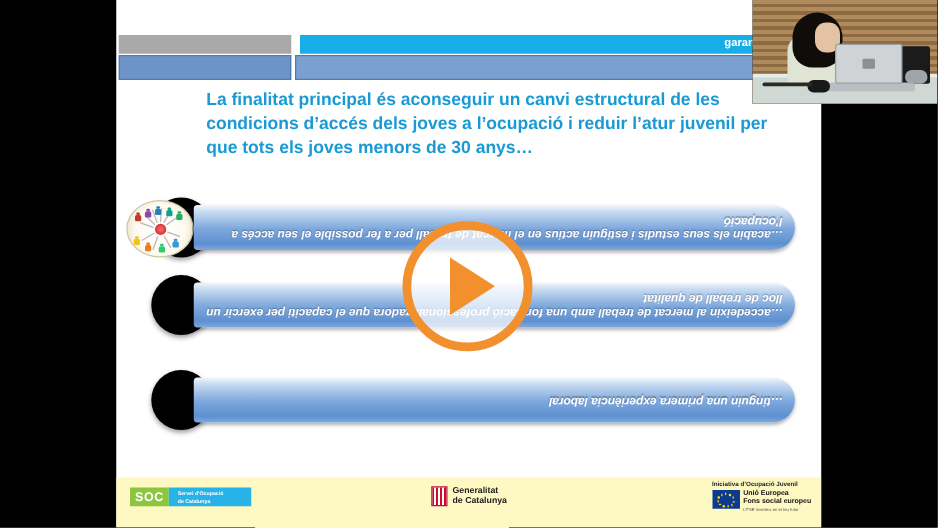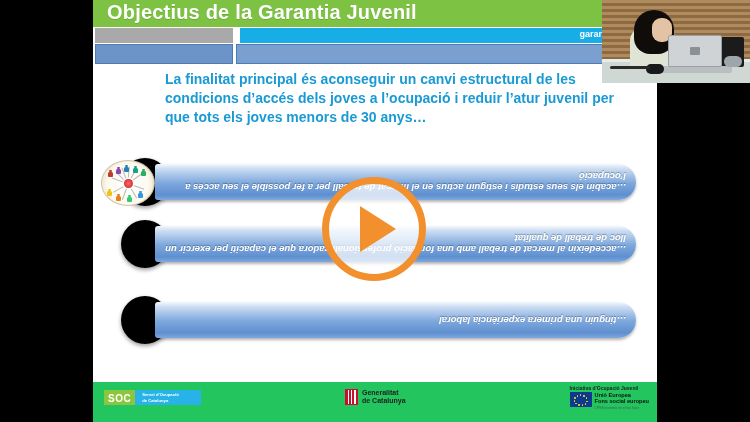--- a/index.html
+++ b/index.html
@@ -58,21 +58,21 @@
       background:radial-gradient(circle,#ff6a6a 0%,#d63434 70%,#9e1c1c 100%);box-shadow:0 0 0 1.5px #fff;}
 
   
   .play{position:absolute;left:322px;top:177px;width:104px;height:104px;}
   .play .ring{position:absolute;inset:0;border-radius:50%;border:7px solid #f2902e;box-sizing:border-box;
       background:rgba(255,255,255,.72);}
   .play .tri{position:absolute;left:38px;top:29px;width:0;height:0;
       border-left:36px solid #f2902e;border-top:23px solid transparent;border-bottom:23px solid transparent;}
 
   
-  .footer{position:absolute;left:0;bottom:0;width:564px;height:40px;background:#22c55e;}
+  .footer{position:absolute;left:0;bottom:0;width:564px;height:40px;background:#fef9c3;}
   .logo-soc{position:absolute;left:11px;top:8px;height:15px;display:flex;align-items:stretch;}
   .logo-soc .g{background:#8cc63f;color:#ffffff;font-size:10px;font-weight:bold;padding:1px 4px 0 4px;
       display:flex;align-items:center;letter-spacing:.5px;}
   .logo-soc .c{background:#27b3e8;color:#ffffff;font-size:4.2px;line-height:5.2px;font-weight:bold;
       padding:2px 5px 2px 7px;display:flex;flex-direction:column;justify-content:center;width:54px;}
   .logo-gen{position:absolute;left:252px;top:7px;display:flex;align-items:center;gap:4px;}
   .logo-gen .shield{width:11px;height:14px;background:#ffffff;border:.8px solid #c8102e;
       background-image:repeating-linear-gradient(to right,#c8102e 0 1.6px,#ffffff 1.6px 3.2px);}
   .logo-gen .tx{font-size:7px;line-height:8.4px;font-weight:bold;color:#222;}
   .logo-eu{position:absolute;right:8px;top:3px;text-align:left;}
@@ -102,23 +102,20 @@
   #cam .mouse{position:absolute;right:8px;bottom:16px;width:18px;height:11px;background:#9fa6ab;border-radius:7px;}
   #cam .cable{position:absolute;left:8px;bottom:14px;width:40px;height:3px;background:#2a2a2a;border-radius:2px;}
 </style>
 </head>
 <body>
 
 <div id="stage">
 
   <div id="slide">
 
-    <div class="title-band">
-      <div class="ttl">Objectius de la Garantia Juvenil</div>
-    </div>
 
     <div class="strip">
       <div class="grey"></div>
       <div class="cyan">
         <div class="url">garantiajuvenil.g</div>
       </div>
     </div>
 
     <div class="strip2">
       <div class="b1"></div>

